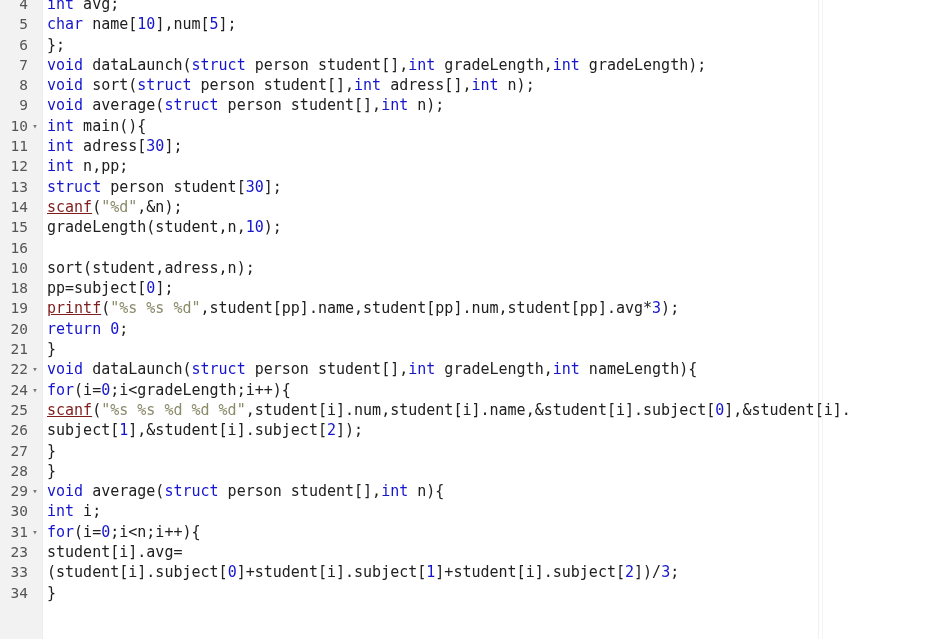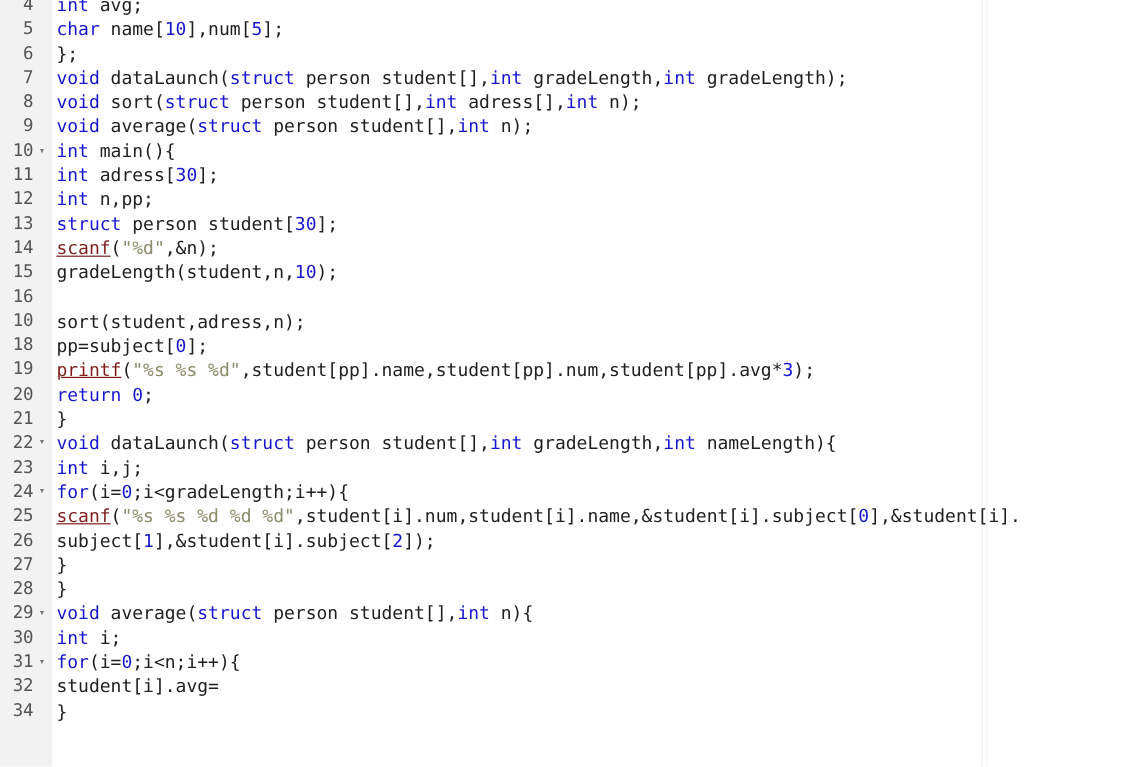--- a/index.html
+++ b/index.html
@@ -121,26 +121,26 @@
       <div class="line"><span class="lnum">13</span><span class="ltext"><span class="kw">struct</span><span class="pl"> person student[</span><span class="num">30</span><span class="pl">];</span></span></div>
       <div class="line"><span class="lnum">14</span><span class="ltext"><span class="fn">scanf</span><span class="pl">(</span><span class="str">"%d"</span><span class="pl">,&amp;n);</span></span></div>
       <div class="line"><span class="lnum">15</span><span class="ltext"><span class="pl">gradeLength(student,n,</span><span class="num">10</span><span class="pl">);</span></span></div>
       <div class="line"><span class="lnum">16</span></div>
       <div class="line"><span class="lnum">10</span><span class="ltext"><span class="pl">sort(student,adress,n);</span></span></div>
       <div class="line"><span class="lnum">18</span><span class="ltext"><span class="pl">pp=subject[</span><span class="num">0</span><span class="pl">];</span></span></div>
       <div class="line"><span class="lnum">19</span><span class="ltext"><span class="fn">printf</span><span class="pl">(</span><span class="str">"%s %s %d"</span><span class="pl">,student[pp].name,student[pp].num,student[pp].avg*</span><span class="num">3</span><span class="pl">);</span></span></div>
       <div class="line"><span class="lnum">20</span><span class="ltext"><span class="kw">return</span><span class="pl"> </span><span class="num">0</span><span class="pl">;</span></span></div>
       <div class="line"><span class="lnum">21</span><span class="ltext"><span class="pl">}</span></span></div>
       <div class="line"><span class="lnum">22</span><span class="fold">▾</span><span class="ltext"><span class="kw">void</span><span class="pl"> dataLaunch(</span><span class="kw">struct</span><span class="pl"> person student[],</span><span class="kw">int</span><span class="pl"> gradeLength,</span><span class="kw">int</span><span class="pl"> nameLength){</span></span></div>
-      <div class="line"><span class="lnum">23</span><span class="ltext"><span class="kw">int</span><span class="pl"> i,j;</span></span></div>
       <div class="line"><span class="lnum">24</span><span class="fold">▾</span><span class="ltext"><span class="kw">for</span><span class="pl">(i=</span><span class="num">0</span><span class="pl">;i&lt;gradeLength;i++){</span></span></div>
       <div class="line"><span class="lnum">25</span><span class="ltext"><span class="fn">scanf</span><span class="pl">(</span><span class="str">"%s %s %d %d %d"</span><span class="pl">,student[i].num,student[i].name,&amp;student[i].subject[</span><span class="num">0</span><span class="pl">],&amp;student[i].</span></span></div>
       <div class="line"><span class="lnum">26</span><span class="ltext"><span class="pl">subject[</span><span class="num">1</span><span class="pl">],&amp;student[i].subject[</span><span class="num">2</span><span class="pl">]);</span></span></div>
       <div class="line"><span class="lnum">27</span><span class="ltext"><span class="pl">}</span></span></div>
       <div class="line"><span class="lnum">28</span><span class="ltext"><span class="pl">}</span></span></div>
       <div class="line"><span class="lnum">29</span><span class="fold">▾</span><span class="ltext"><span class="kw">void</span><span class="pl"> average(</span><span class="kw">struct</span><span class="pl"> person student[],</span><span class="kw">int</span><span class="pl"> n){</span></span></div>
       <div class="line"><span class="lnum">30</span><span class="ltext"><span class="kw">int</span><span class="pl"> i;</span></span></div>
       <div class="line"><span class="lnum">31</span><span class="fold">▾</span><span class="ltext"><span class="kw">for</span><span class="pl">(i=</span><span class="num">0</span><span class="pl">;i&lt;n;i++){</span></span></div>
-      <div class="line"><span class="lnum">32</span><span class="ltext"><span class="pl">student[i].avg=</span></span></div>
+      <div class="line"><span class="lnum">23</span><span class="ltext"><span class="pl">student[i].avg=</span></span></div>
+      <div class="line"><span class="lnum">33</span><span class="ltext"><span class="pl">(student[i].subject[</span><span class="num">0</span><span class="pl">]+student[i].subject[</span><span class="num">1</span><span class="pl">]+student[i].subject[</span><span class="num">2</span><span class="pl">])/</span><span class="num">3</span><span class="pl">;</span></span></div>
       <div class="line"><span class="lnum">34</span><span class="ltext"><span class="pl">}</span></span></div>
     </div>
 
 </div>
 
 </body></html>

